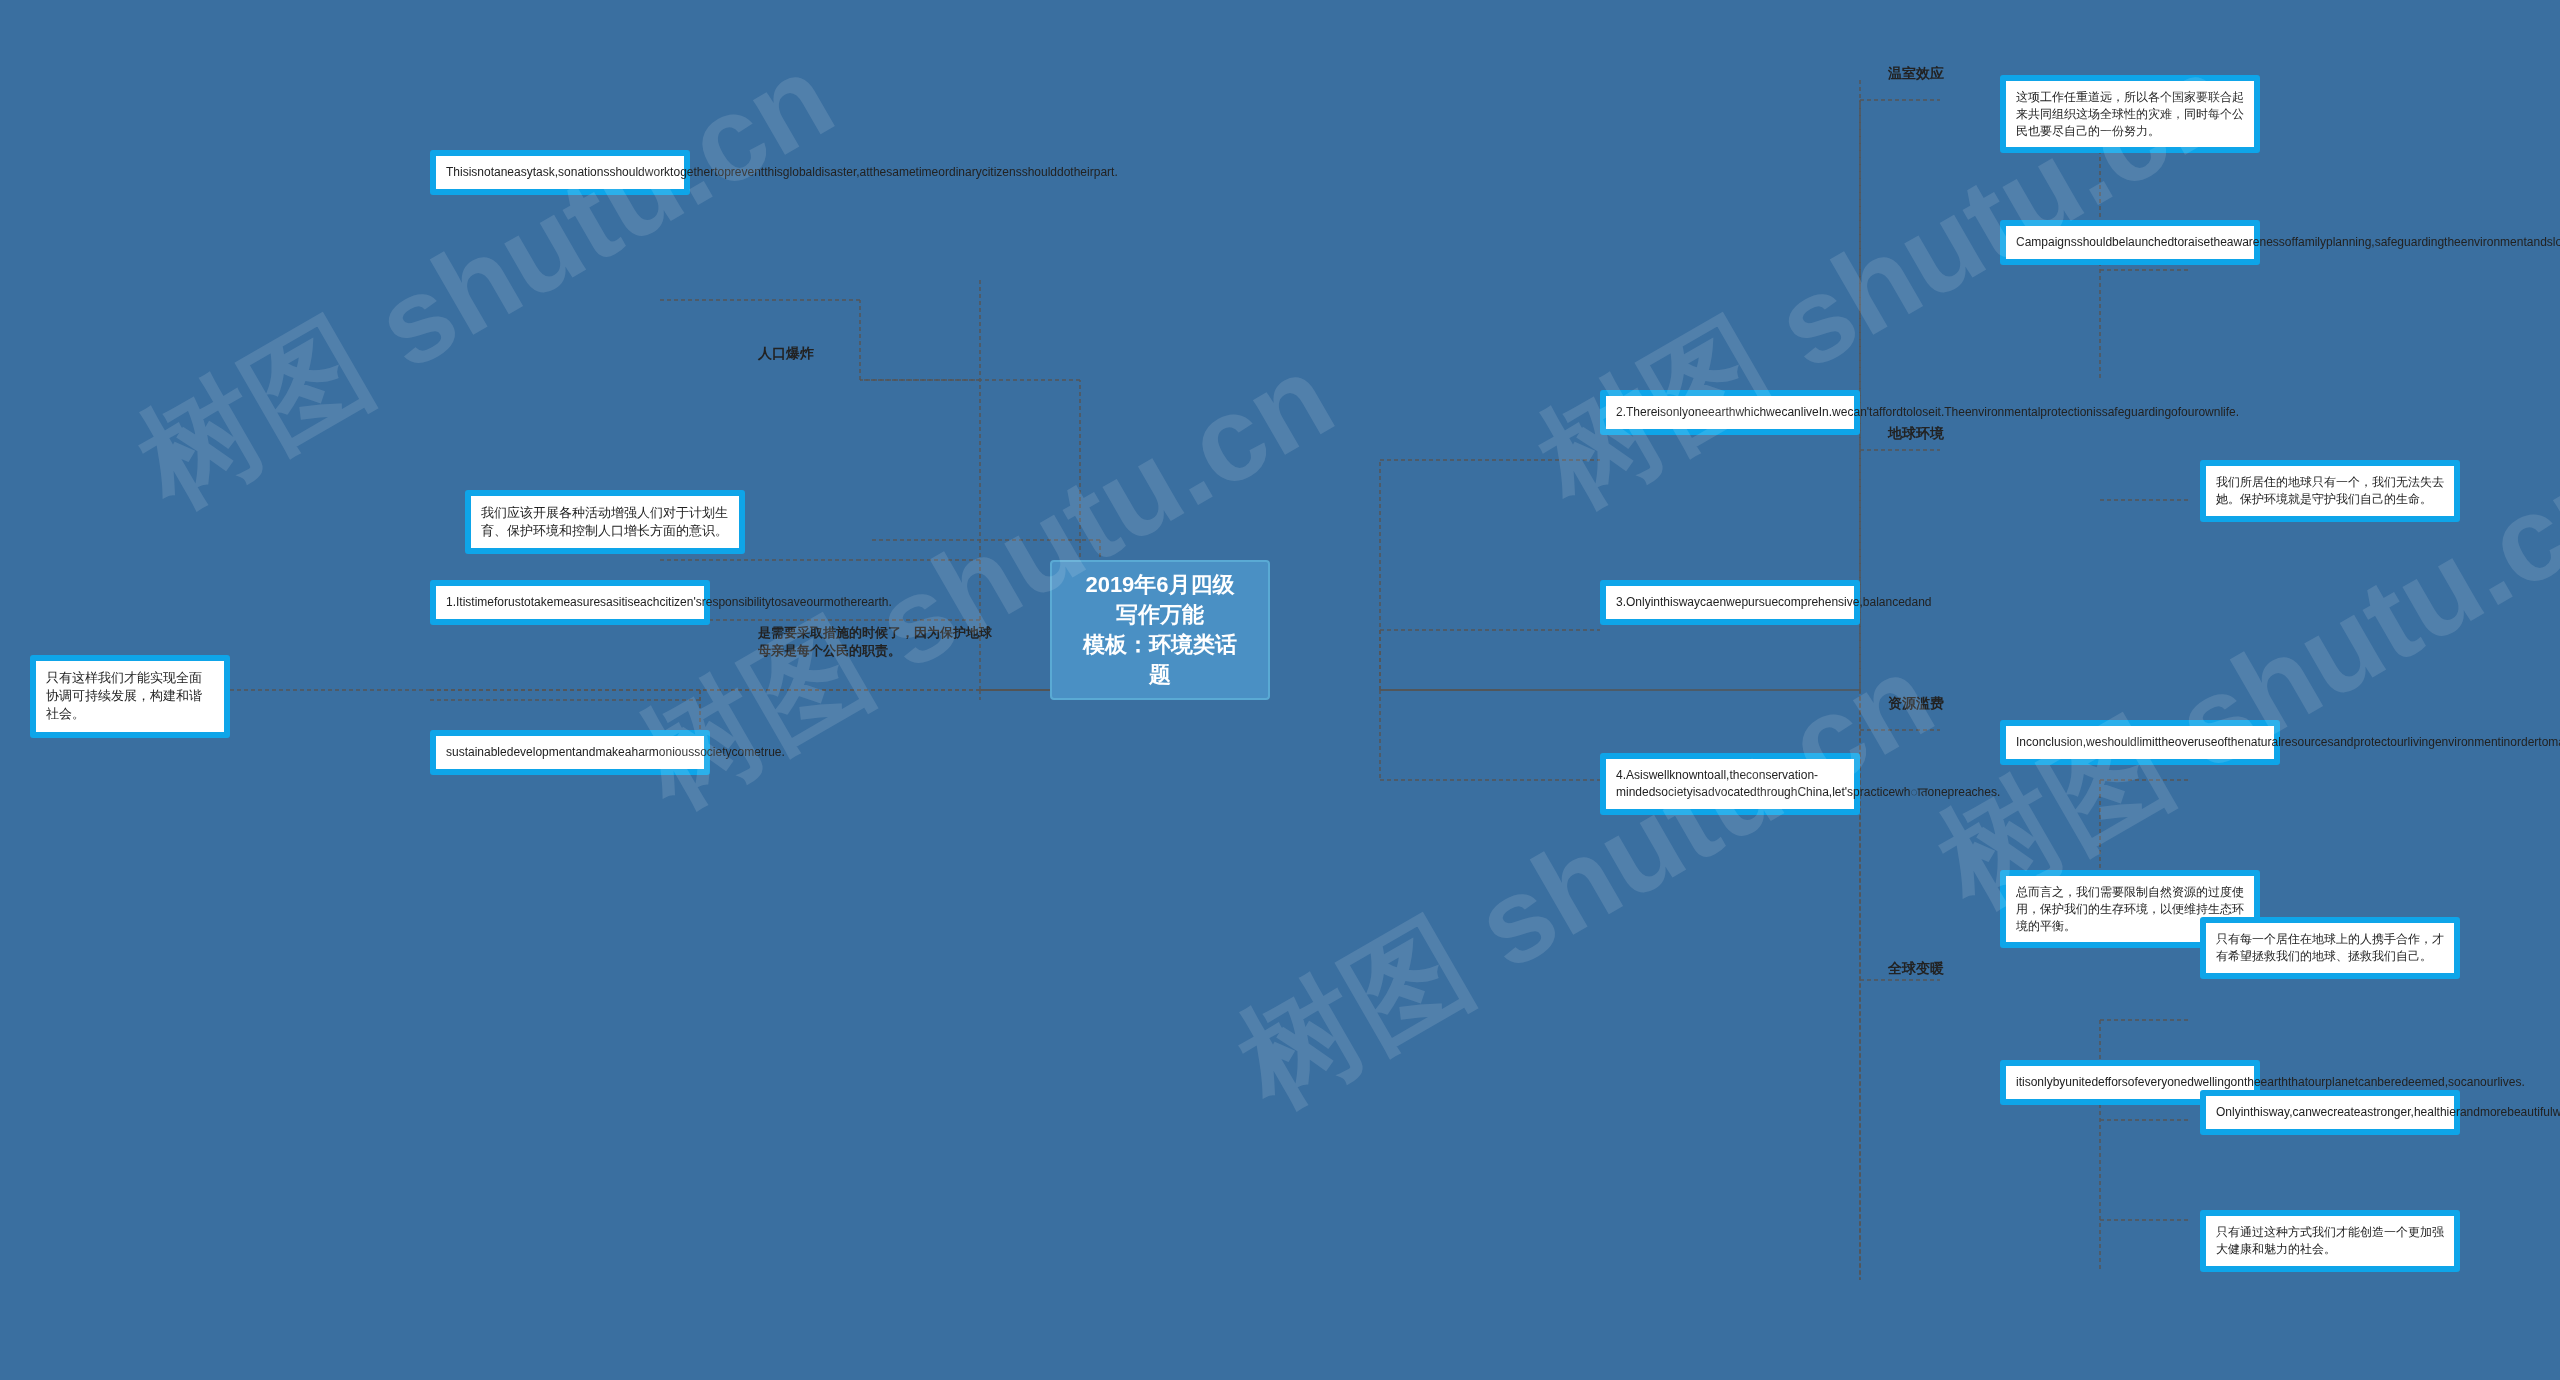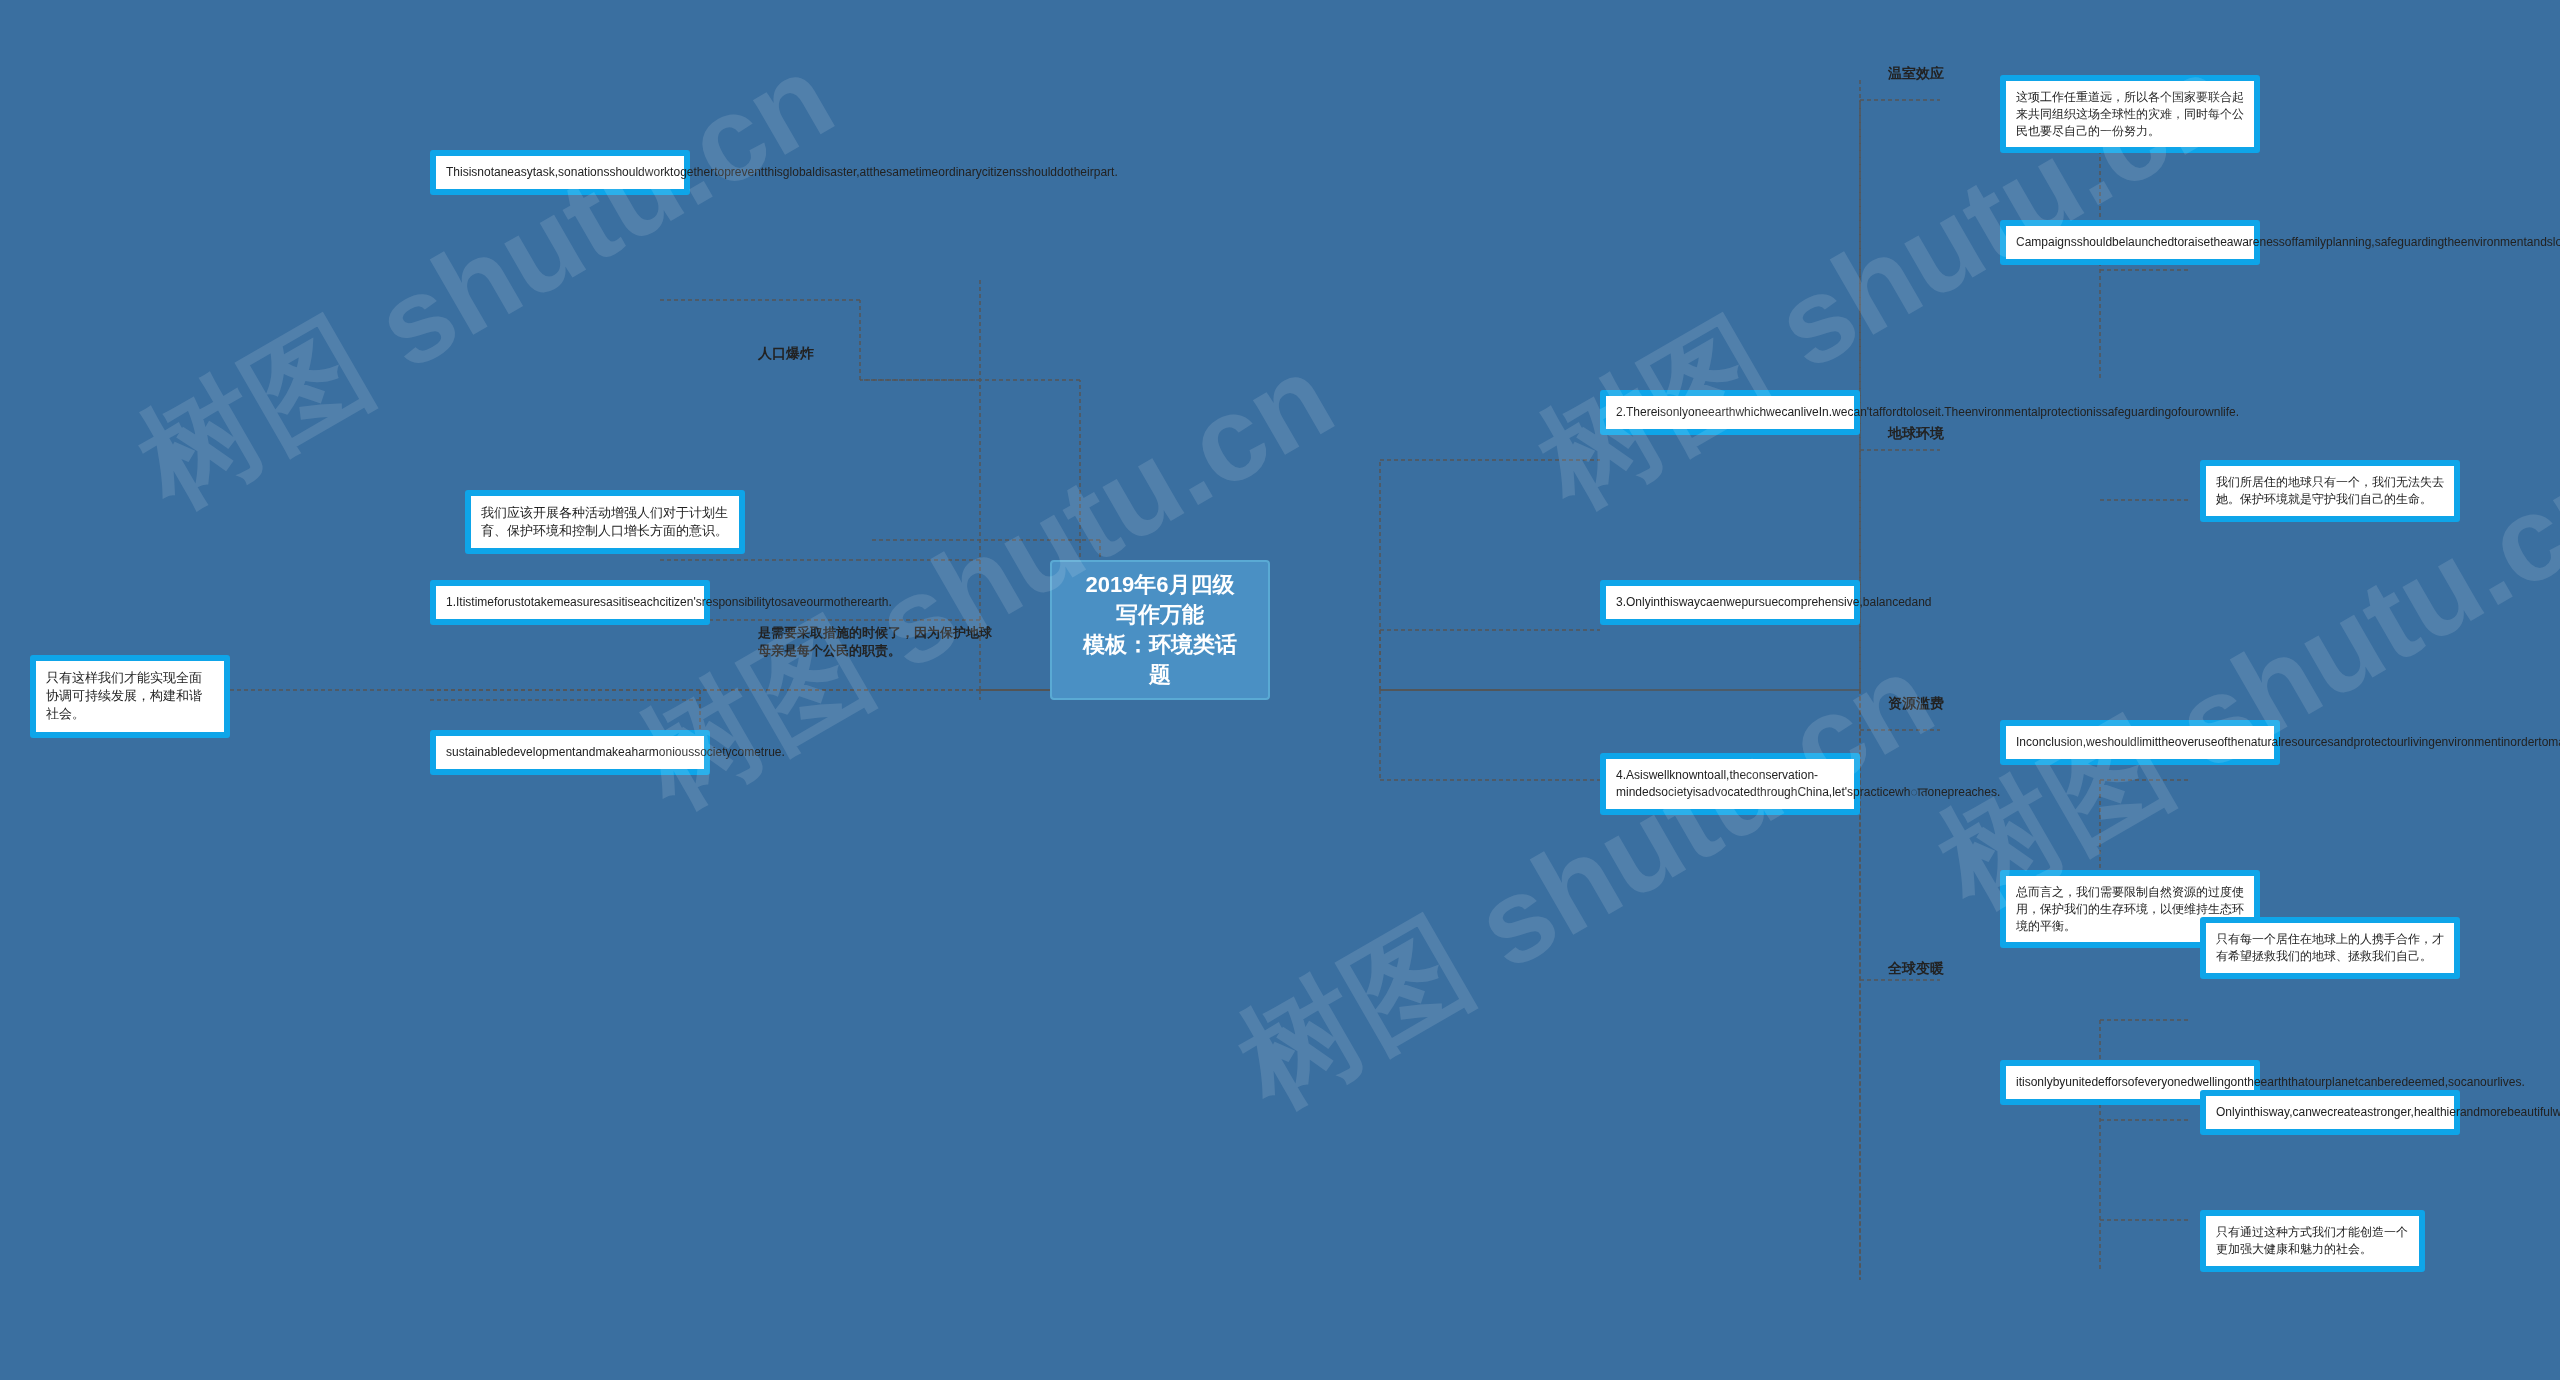--- a/index.html
+++ b/index.html
@@ -254,15 +254,15 @@
 </div>
 
 <div class="node" style="left:2000px; top:1060px; width:260px; font-size:12px;">
   <span>itisonlybyunitedefforsofeveryonedwellingontheearththatourplanetcanberedeemed,socanourlives.</span>
 </div>
 
 <div class="node" style="left:2200px; top:1090px; width:260px; font-size:12px;">
   <span>Onlyinthisway,canwecreateastronger,healthierandmorebeautifulworld.</span>
 </div>
 
-<div class="node" style="left:2200px; top:1210px; width:225px; font-size:12px;">
+<div class="node" style="left:2200px; top:1210px; width:260px; font-size:12px;">
   <span>只有通过这种方式我们才能创造一个更加强大健康和魅力的社会。</span>
 </div>
 
 </body></html>

